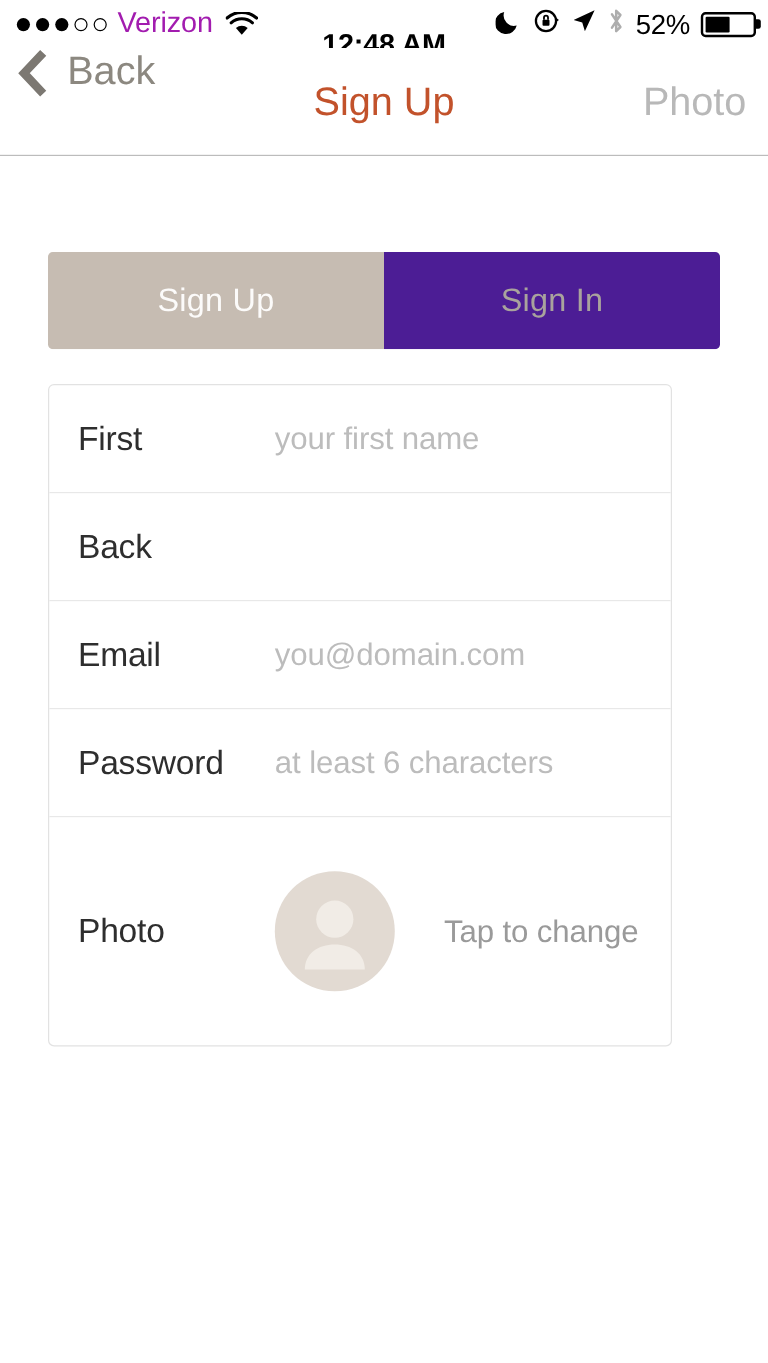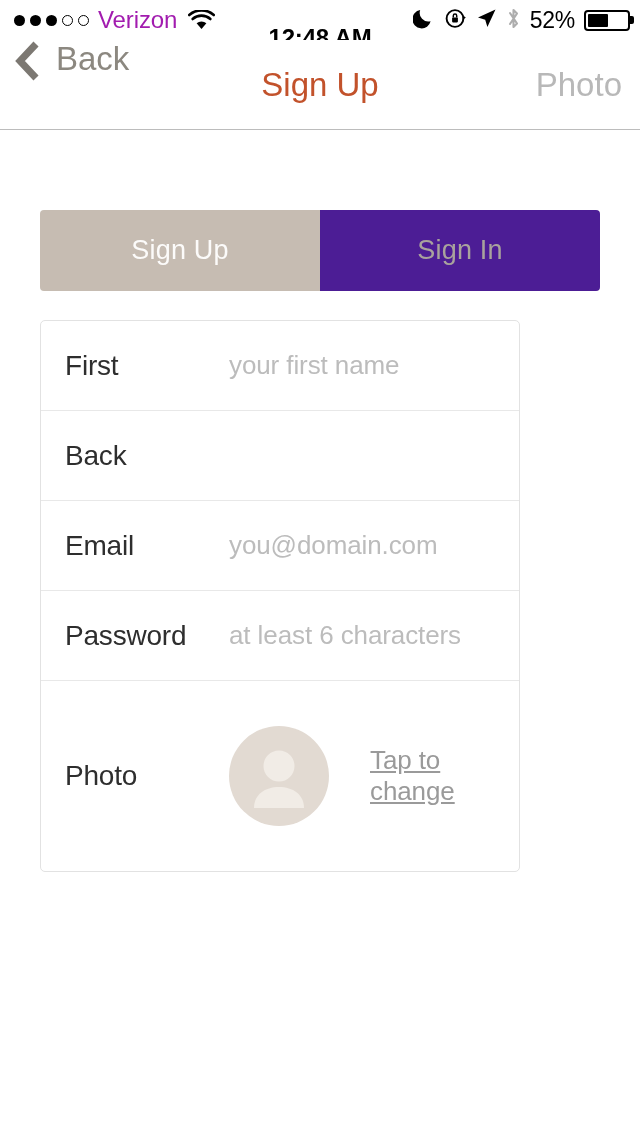--- a/index.html
+++ b/index.html
@@ -89,21 +89,21 @@
   .segment {
     flex:1; display:flex; align-items:center; justify-content:center;
     font-size:27px; letter-spacing:0.2px;
   }
   .segment.selected { background:#c6bcb2; color:#fcfbfa; }
   .segment.unselected { background:#4c1d95; color:#a9a39d; }
 
   
   .form-card {
     position:absolute; left:40px; top:190px;
-    width:480px;
+    width:520px;
     background:#fff;
     border:1px solid #e2e2e2;
     border-radius:5px;
     overflow:hidden;
   }
   .form-row {
     display:flex; align-items:center;
     height:90px;
     border-bottom:1px solid #e8e8e8;
     padding-left:24px;
@@ -130,21 +130,20 @@
   .avatar {
     width:100px; height:100px; border-radius:50%;
     background:#e2dad2;
     display:flex; align-items:flex-end; justify-content:center;
     flex:none;
     overflow:hidden;
   }
   .photo-hint {
     font-size:26px; color:#9a9a9a; letter-spacing:-0.1px;
     margin-left:41px;
-    text-decoration:underline;
   }
 </style>
 </head>
 <body>
 
 <div class="status-bar">
   <div class="sb-left">
     <div class="signal-dots">
       <span class="dot filled"></span>
       <span class="dot filled"></span>

